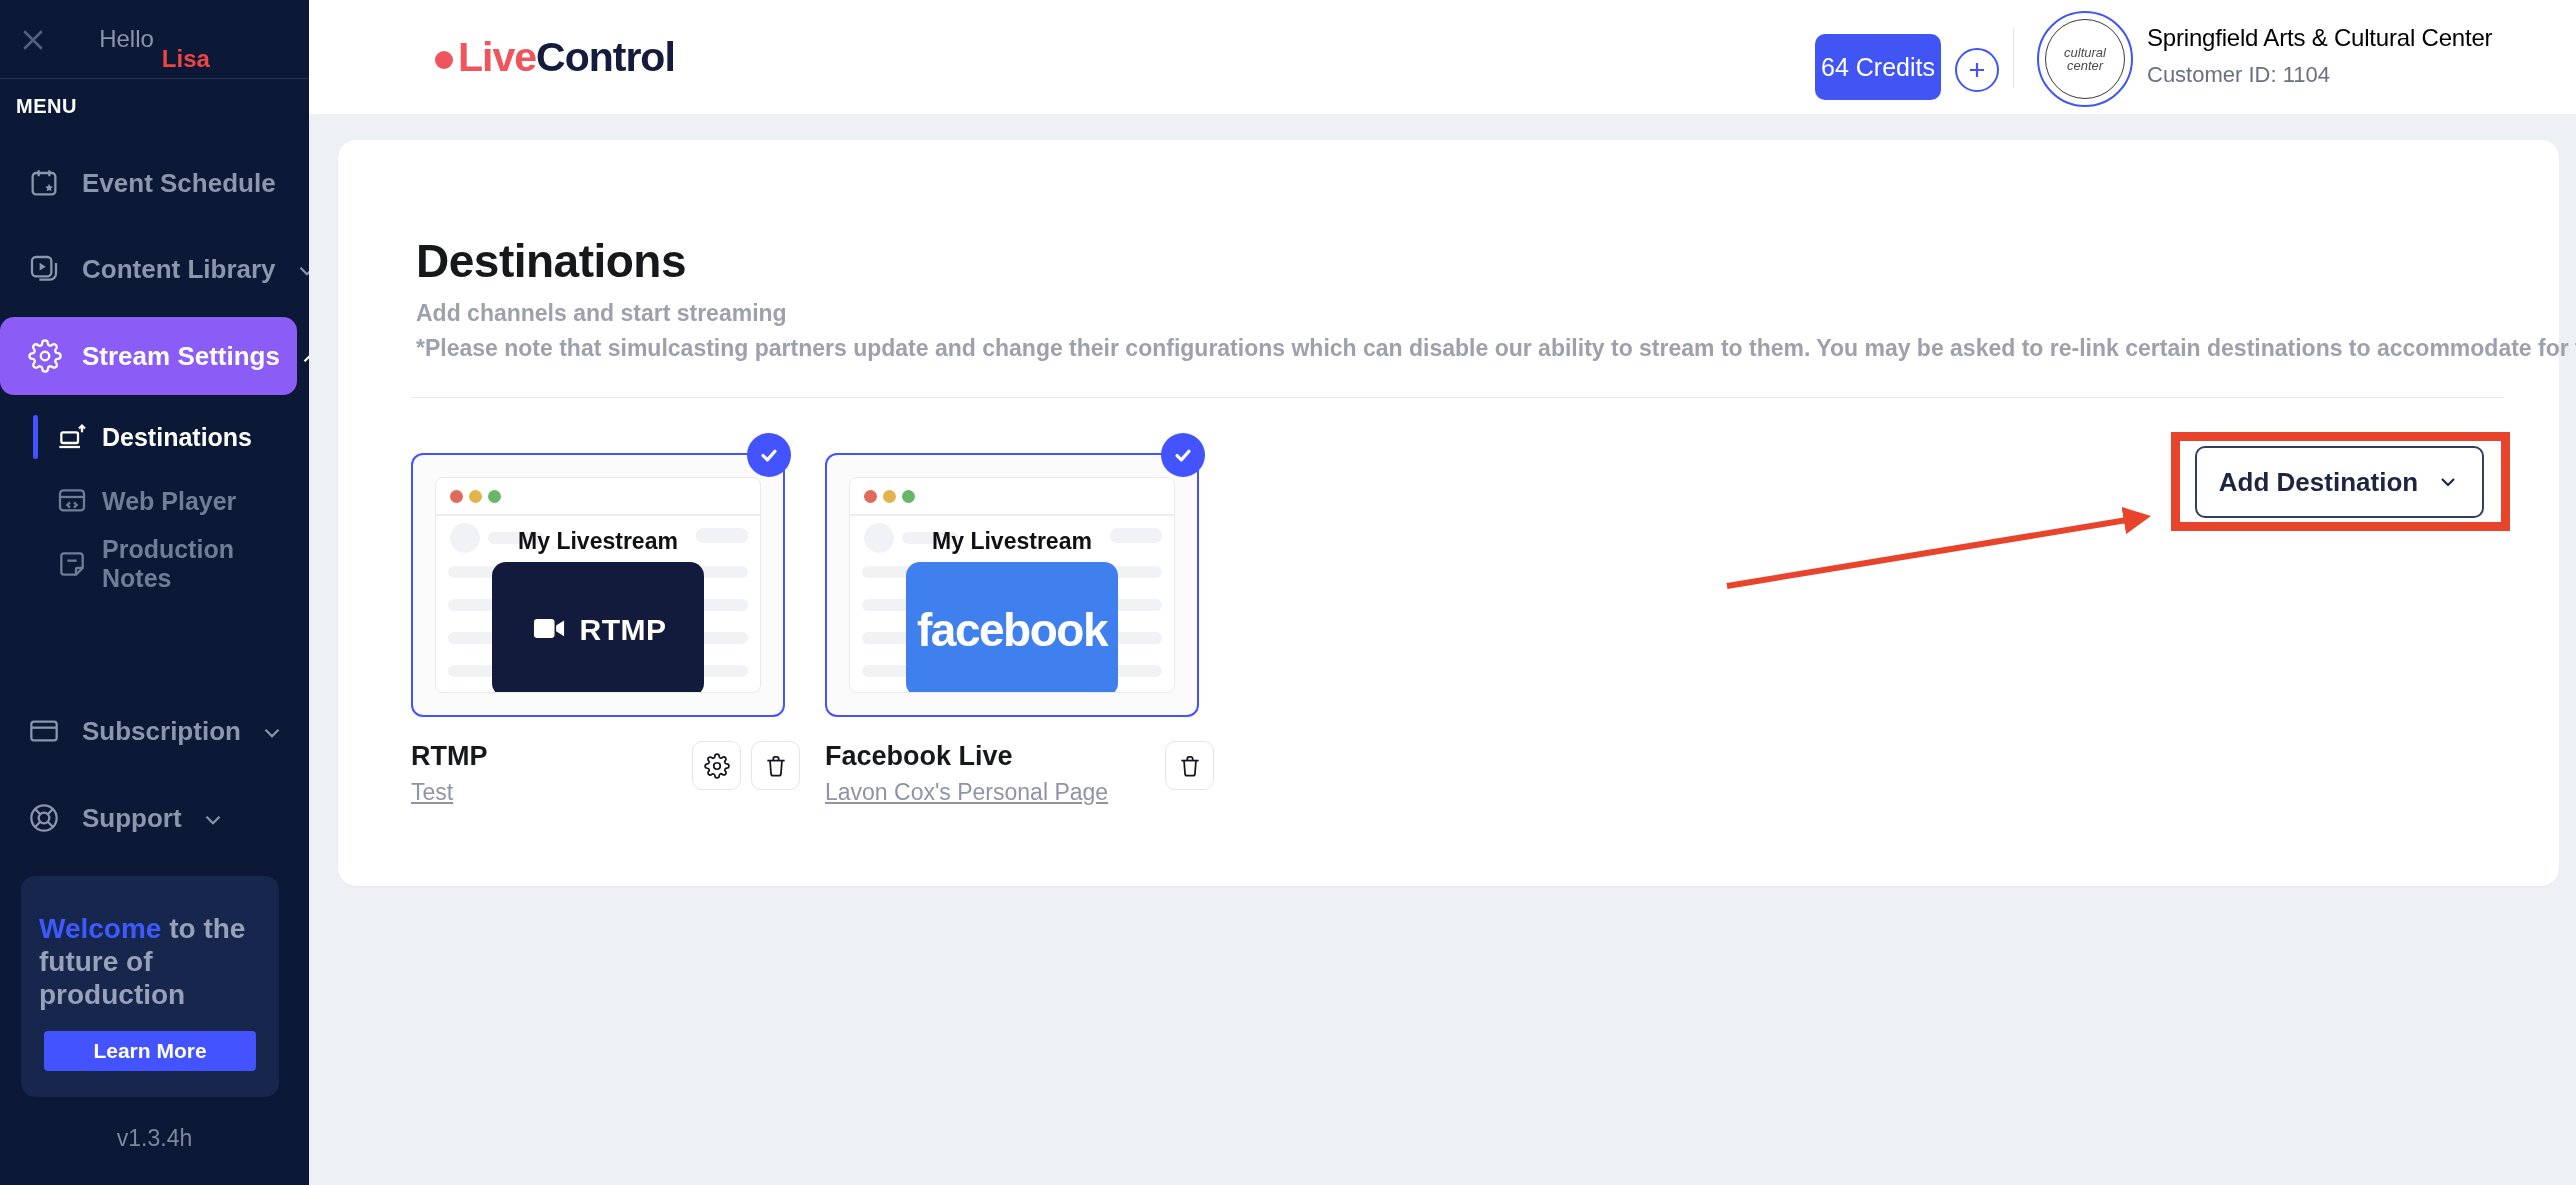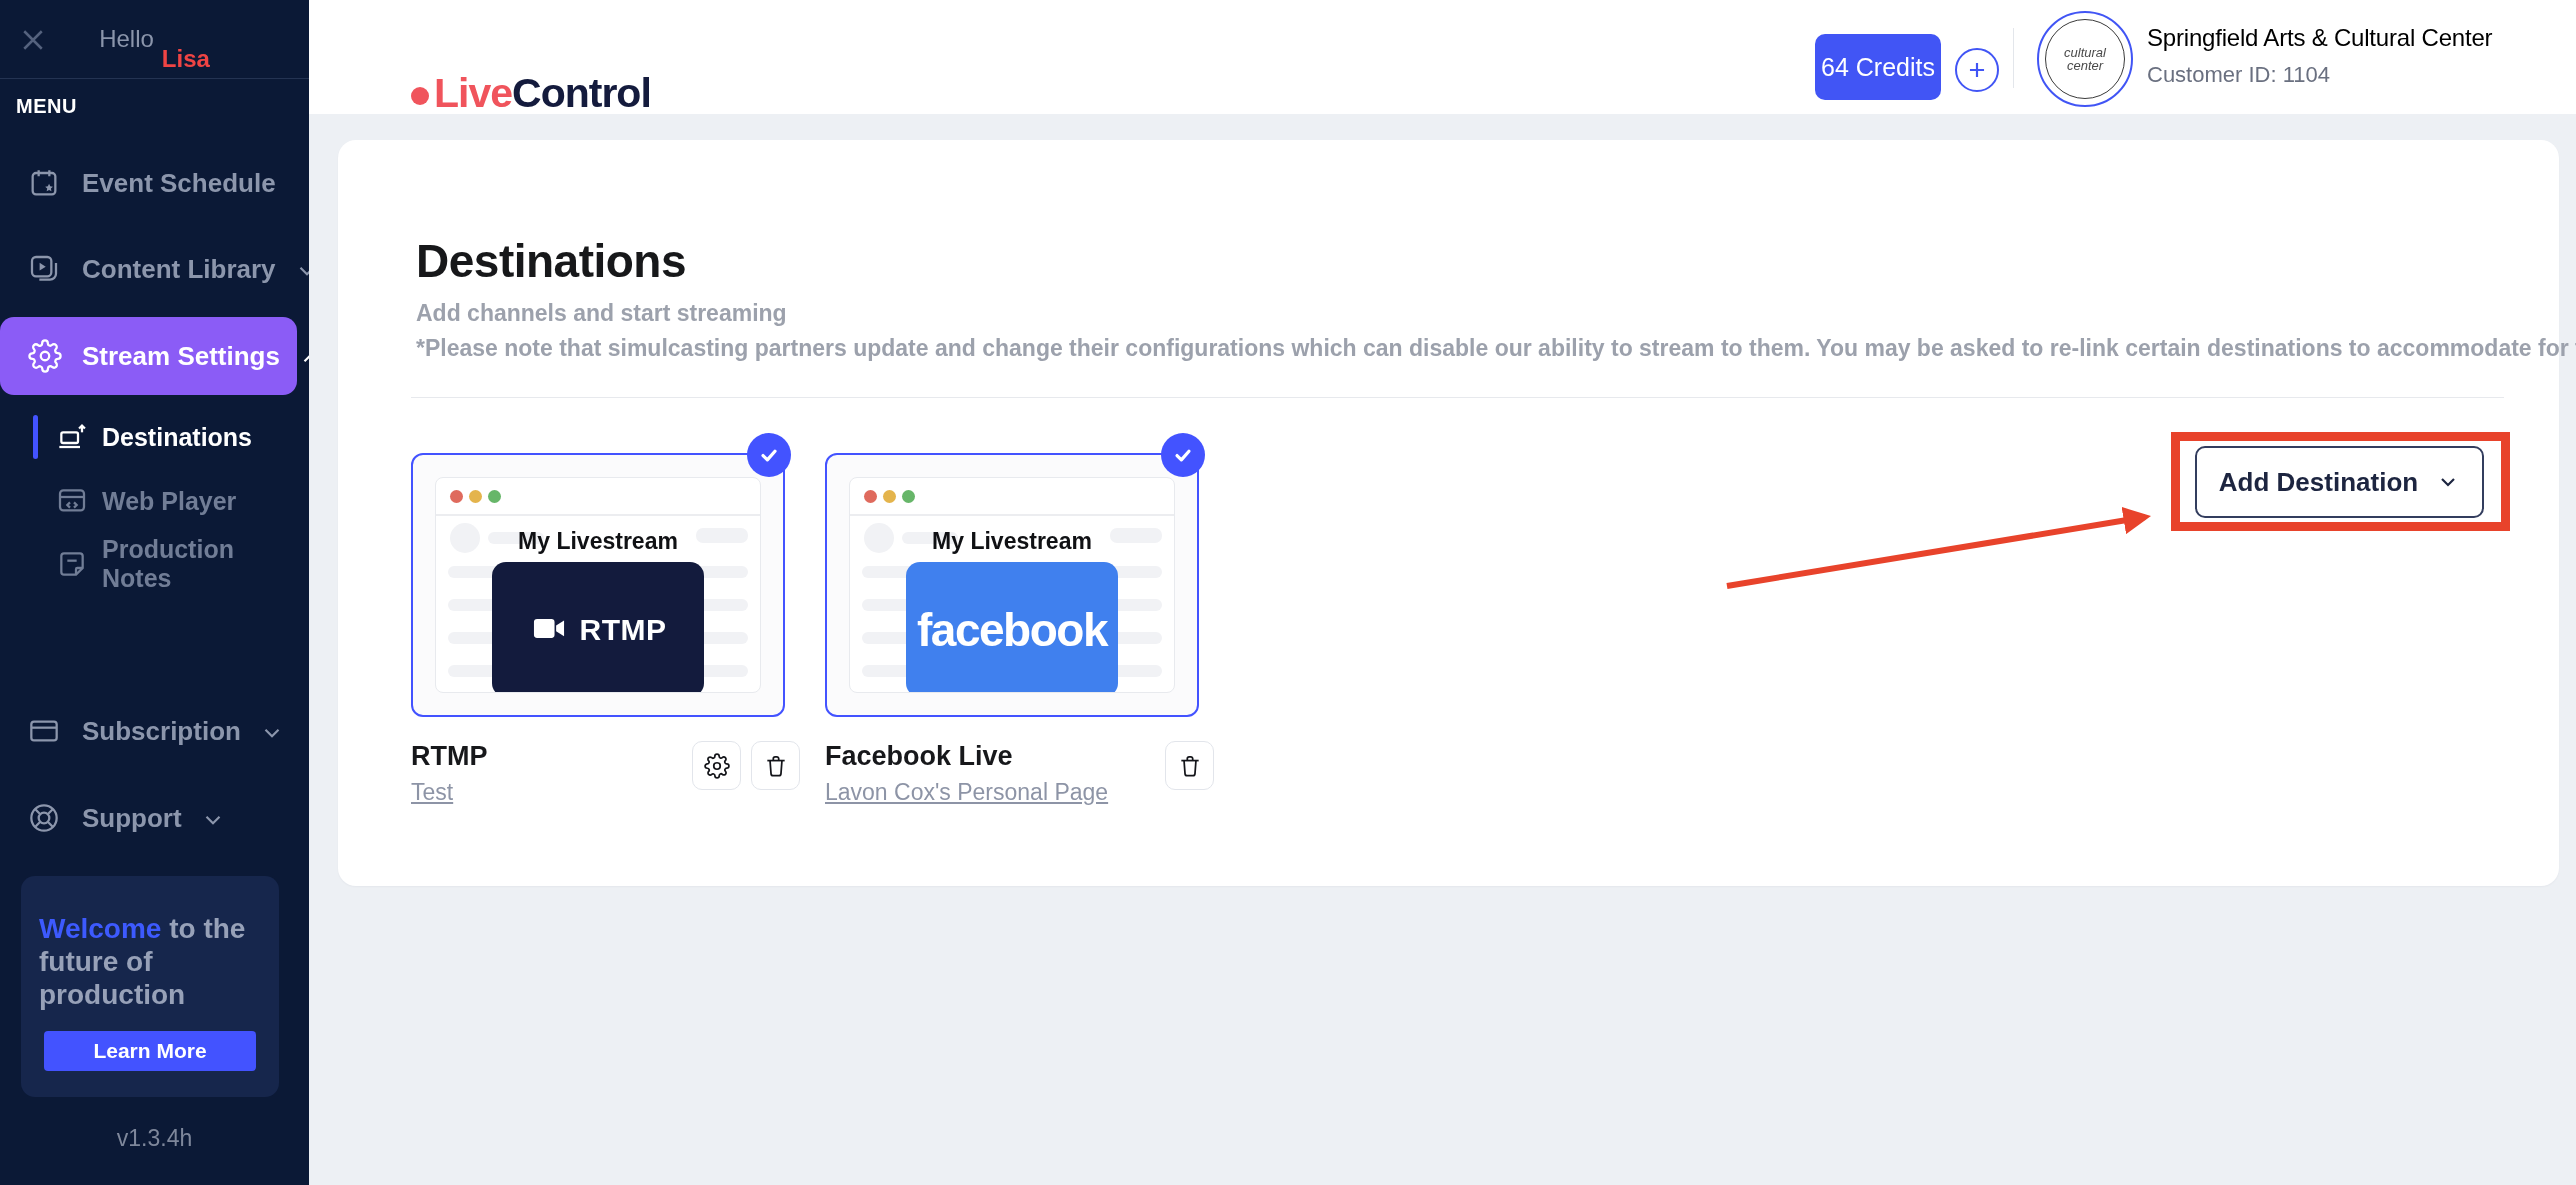--- a/index.html
+++ b/index.html
@@ -26,21 +26,21 @@
   .sub-item .ic{width:32px;height:32px;margin-left:56px;flex:0 0 auto;}
   .sub-item .lbl{margin-left:14px;}
   .promo{position:absolute;left:21px;top:876px;width:258px;height:221px;background:#16264C;border-radius:14px;text-align:left;}
   .promo-text{margin:36px 18px 0;font-size:28px;line-height:1.18;font-weight:700;color:#97A1B8;}
   .promo-text .hl{color:#3D5AFE;}
   .learn-btn{margin:20px auto 0;width:212px;height:40px;background:#4353FF;border-radius:4px;color:#FFFFFF;font-size:21px;font-weight:700;display:flex;align-items:center;justify-content:center;cursor:pointer;}
   .version{position:absolute;left:0;top:1125px;width:100%;text-align:center;color:#7E879B;font-size:23px;}
 
   
   .topbar{position:absolute;left:309px;top:0;width:2267px;height:114px;background:#FFFFFF;}
-  .logo{position:absolute;left:102px;top:0;height:114px;display:flex;align-items:center;margin-top:36px;}
+  .logo{position:absolute;left:126px;top:0;height:114px;display:flex;align-items:center;}
   .logo-dot{width:18px;height:18px;border-radius:50%;background:#F0545C;margin-right:5px;margin-top:6px;}
   .logo-txt{font-size:41px;font-weight:700;letter-spacing:-1px;}
   .logo-live{color:#F0545C;}
   .logo-control{color:#141B3D;}
   .credits-btn{position:absolute;left:1506px;top:34px;width:126px;height:66px;background:#4155F5;border-radius:10px;color:#FFFFFF;font-size:25px;font-weight:400;display:flex;align-items:center;justify-content:center;cursor:pointer;}
   .plus-btn{position:absolute;left:1646px;top:48px;width:40px;height:40px;border:2.5px solid #4155F5;border-radius:50%;color:#4155F5;display:flex;align-items:center;justify-content:center;cursor:pointer;}
   .vdiv{position:absolute;left:1704px;top:28px;width:1px;height:60px;background:#E3E6EB;}
   .avatar{position:absolute;left:1728px;top:11px;width:92px;height:92px;border:2px solid #4155F5;border-radius:50%;background:#FFFFFF;display:flex;align-items:center;justify-content:center;cursor:pointer;}
   .avatar-inner{width:78px;height:78px;border:1px solid #3A3A3A;border-radius:50%;display:flex;align-items:center;justify-content:center;text-align:center;color:#4A4A4A;font-size:13px;line-height:1;font-style:italic;}
   .org{position:absolute;left:1838px;top:24px;}

